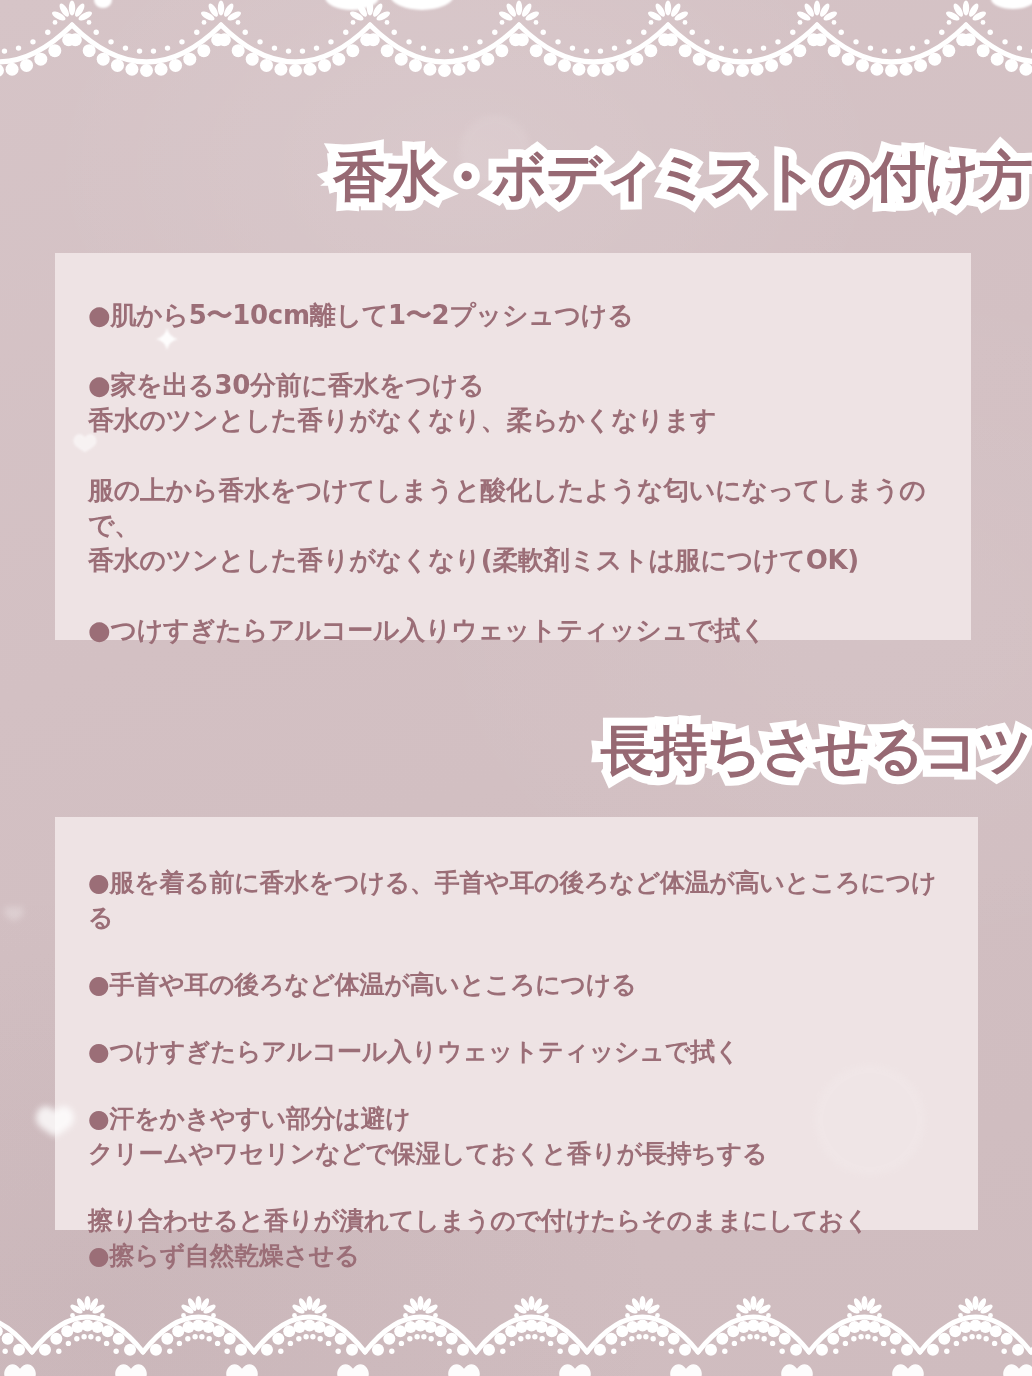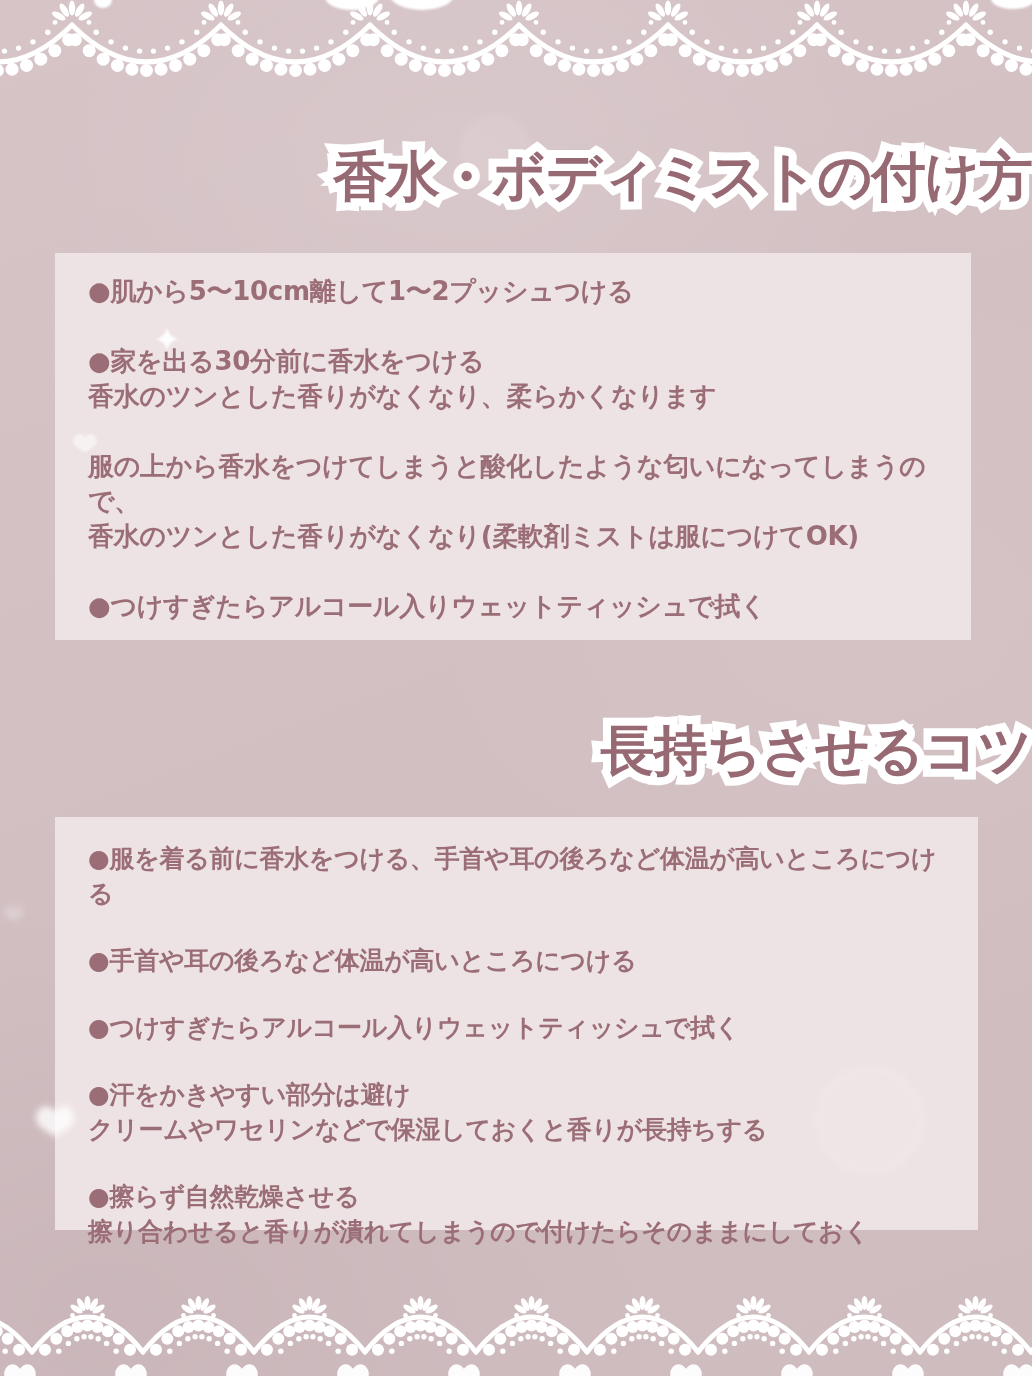--- a/index.html
+++ b/index.html
@@ -57,20 +57,21 @@
   }
   .panel-2 {
     left: 55px; top: 817px;
     width: 923px; height: 413px;
     padding: 24px 24px 0 33px;
   }
   .item {
     color: var(--color-text, #9b6e77);
     font-weight: bold;
     letter-spacing: -0.3px;
+    margin-top: 24px;
   }
   .panel-1 .item { font-size: 26px; line-height: 35px; margin-bottom: 35px; }
   .panel-2 .item { font-size: 25px; line-height: 35px; margin-bottom: 32px; }
 
   #deco {
     position: absolute;
     left: 0; top: 0;
     z-index: 5;
     pointer-events: none;
   }
@@ -113,22 +114,22 @@
     <div>●手首や耳の後ろなど体温が高いところにつける</div>
   </div>
   <div class="item">
     <div>●つけすぎたらアルコール入りウェットティッシュで拭く</div>
   </div>
   <div class="item">
     <div>●汗をかきやすい部分は避け</div>
     <div>クリームやワセリンなどで保湿しておくと香りが長持ちする</div>
   </div>
   <div class="item">
+    <div>擦り合わせると香りが潰れてしまうので付けたらそのままにしておく</div>
     <div>●擦らず自然乾燥させる</div>
-    <div>擦り合わせると香りが潰れてしまうので付けたらそのままにしておく</div>
   </div>
 </div>
 
 <svg id="deco" width="1032" height="1376" viewBox="0 0 1032 1376" aria-hidden="true">
   <defs>
     <filter id="soft" x="-50%" y="-50%" width="200%" height="200%">
       <feGaussianBlur stdDeviation="1.3"></feGaussianBlur>
     </filter>
     <filter id="softer" x="-80%" y="-80%" width="260%" height="260%">
       <feGaussianBlur stdDeviation="3.2"></feGaussianBlur>

